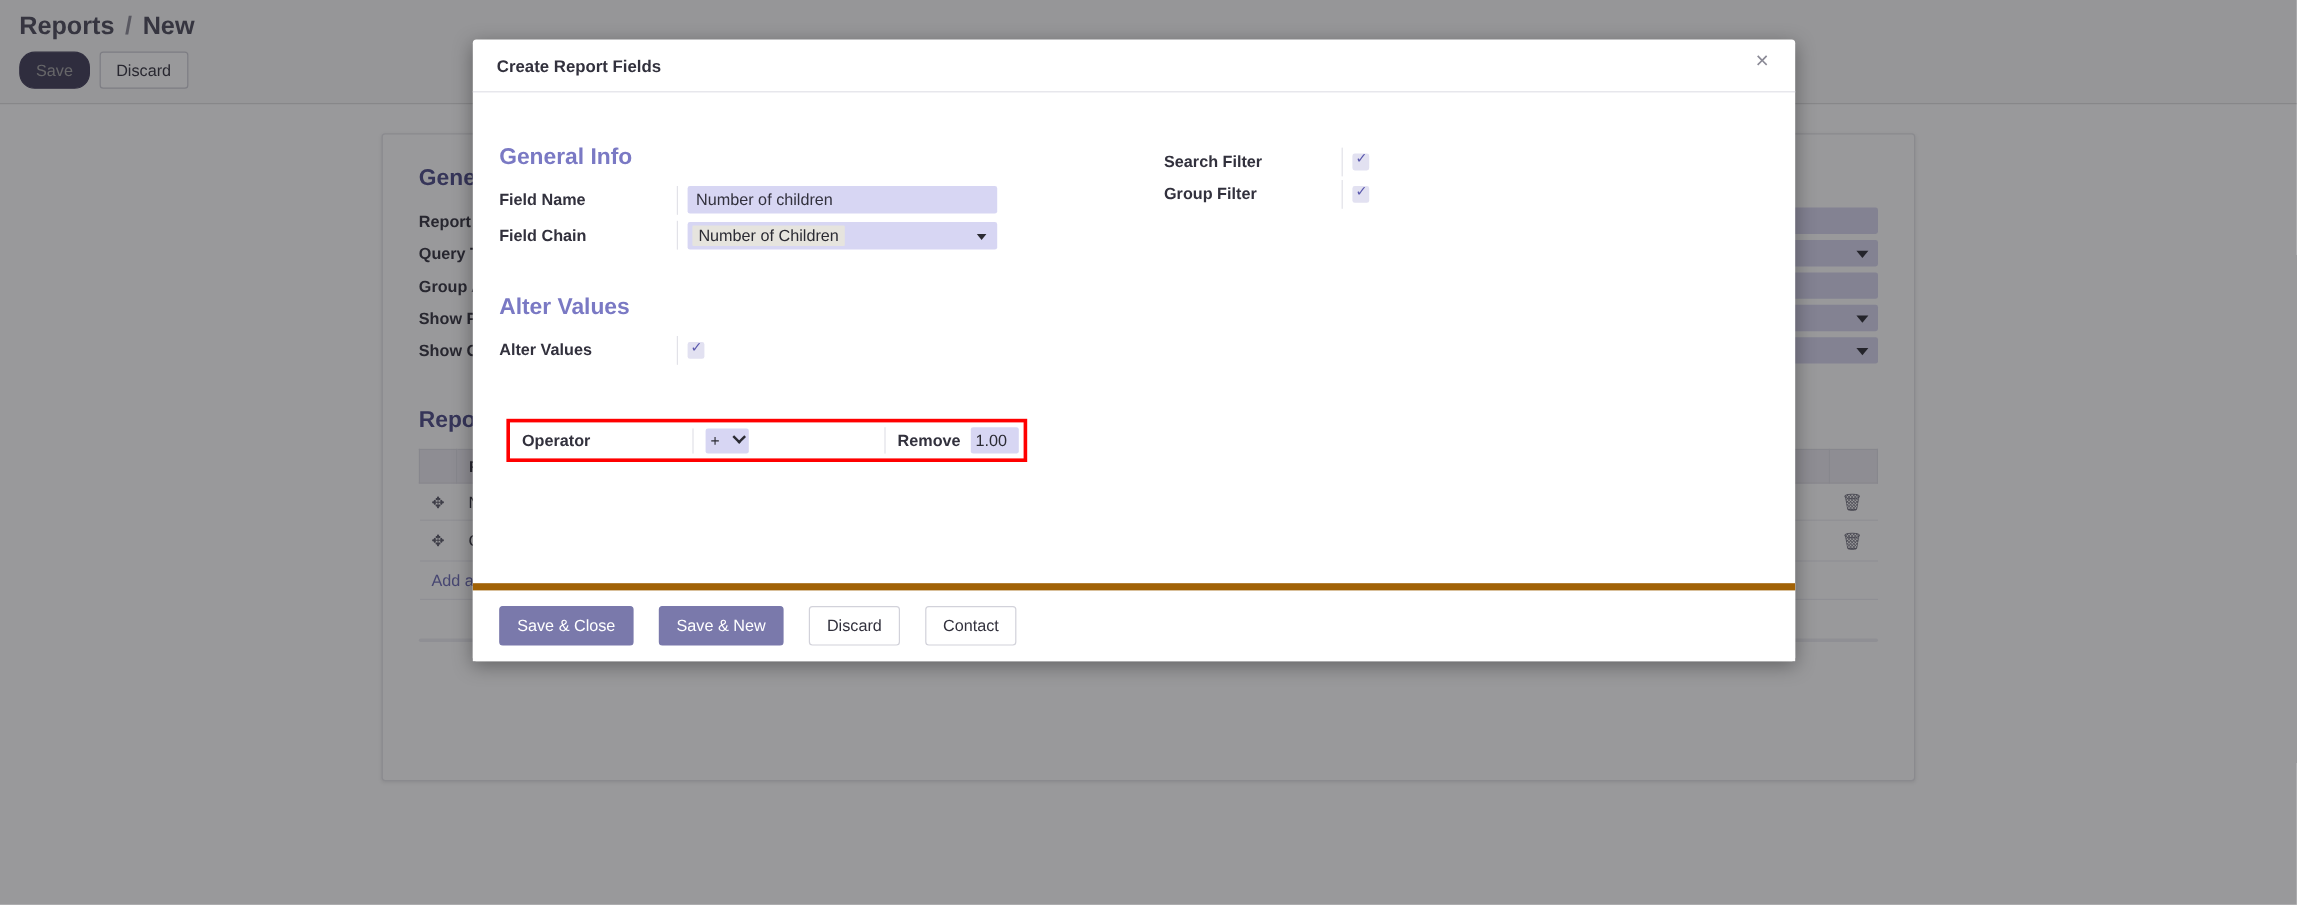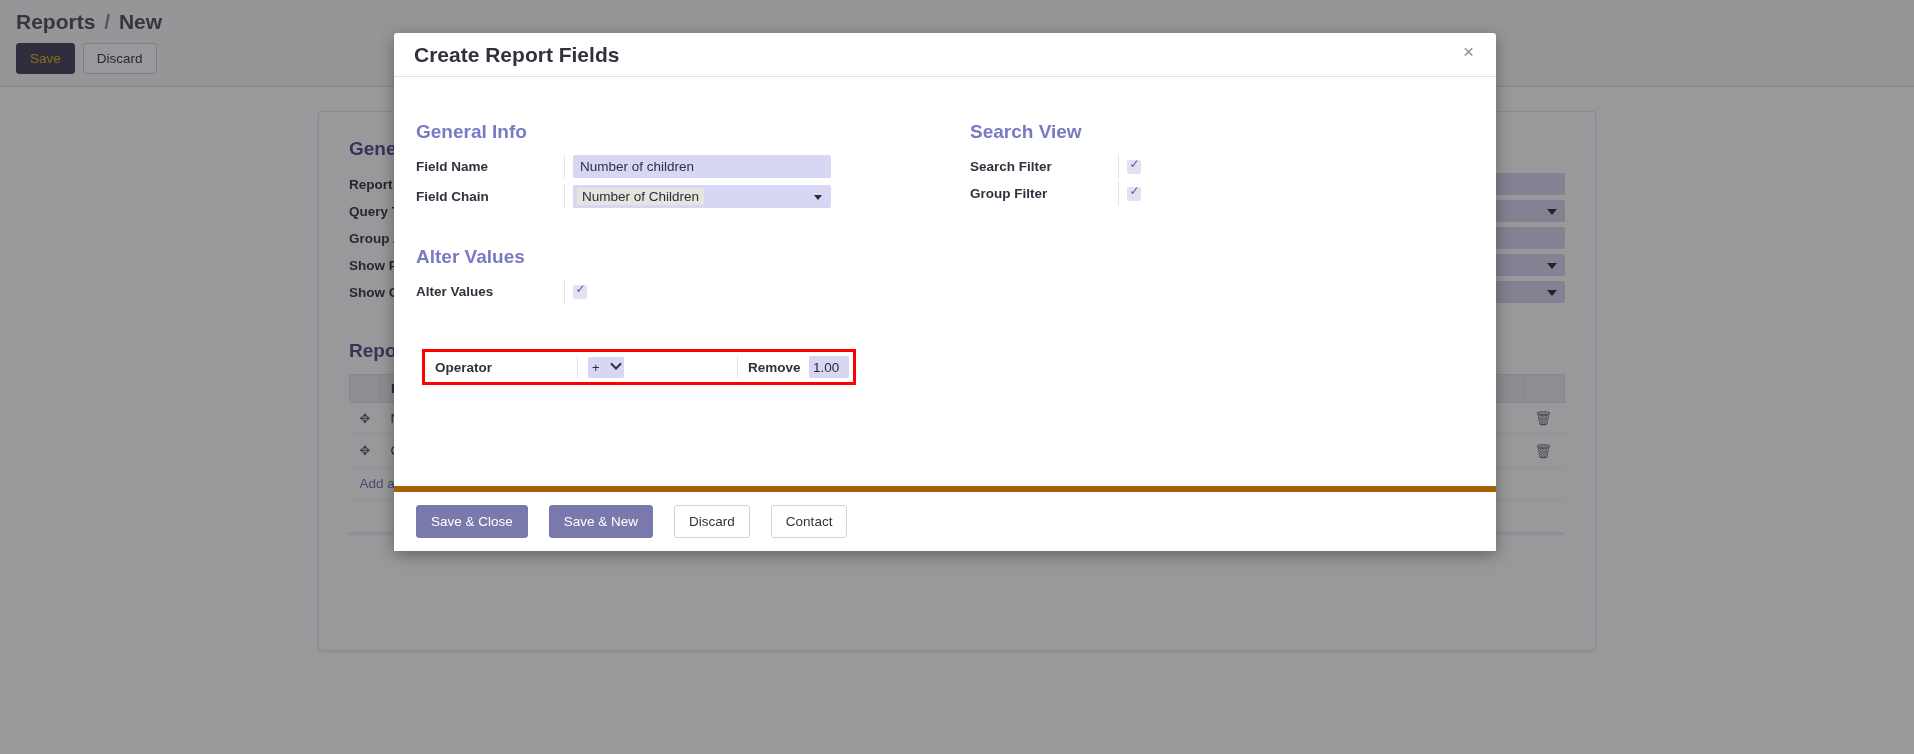--- a/index.html
+++ b/index.html
@@ -113,21 +113,21 @@
   .cp-buttons { display: flex; gap: 8px; }
   .btn {
     font-size: 13.5px;
     padding: 5px 13px;
     border-radius: 3px;
     cursor: pointer;
     line-height: 19px;
     border: 1px solid transparent;
     font-family: "Liberation Sans", sans-serif;
   }
-  .btn-primary-dark { background: #3f3b57; color: #eab308; border-color:#3f3b57; }
+  .btn-primary-dark { background: #3f3b57; color: #a3a3a3; border-color:#3f3b57;border-radius:13px; }
   .btn-secondary { background: #fff; color: #32313d; border-color: #ccccd4; }
 
   
   .sheet-area {
     padding: 24px 0 0 0;
     background: #ffffff;
     height: calc(754px - 47px - 72px);
   }
   .sheet {
     width: 1278px;
@@ -219,21 +219,21 @@
     z-index: 60;
     display: flex; flex-direction: column;
   }
   .modal-header {
     height: 44px;
     border-bottom: 1px solid #e2e2e8;
     display: flex; align-items: center;
     padding: 0 20px;
     position: relative;
   }
-  .modal-title { font-size: 21px; font-weight: bold; color: #32313d; }
+  .modal-title { font-size: 14px; font-weight: bold; color: #32313d; }
   .modal-close {
     position: absolute; right: 16px; top: 8px;
     font-size: 19px; color: #8b8a96; cursor: pointer;
     line-height: 20px;
     background: none; border: none; font-family: "Liberation Sans", sans-serif;
   }
   .modal-body {
     flex: 1;
     padding: 44px 0 0 0;
     position: relative;
@@ -478,21 +478,20 @@
           <div class="mrow">
             <div class="mlabel">Alter Values</div>
             <div class="mfield-wrap">
               <span class="mchk"></span>
             </div>
           </div>
         </div>
       </div>
 
       <div class="mcol-right">
-        <h3 class="m-sec-title">Search View</h3>
 
         <div class="mrow">
           <div class="mlabel">Search Filter</div>
           <div class="mfield-wrap">
             <span class="mchk"></span>
           </div>
         </div>
 
         <div class="mrow">
           <div class="mlabel">Group Filter</div>

